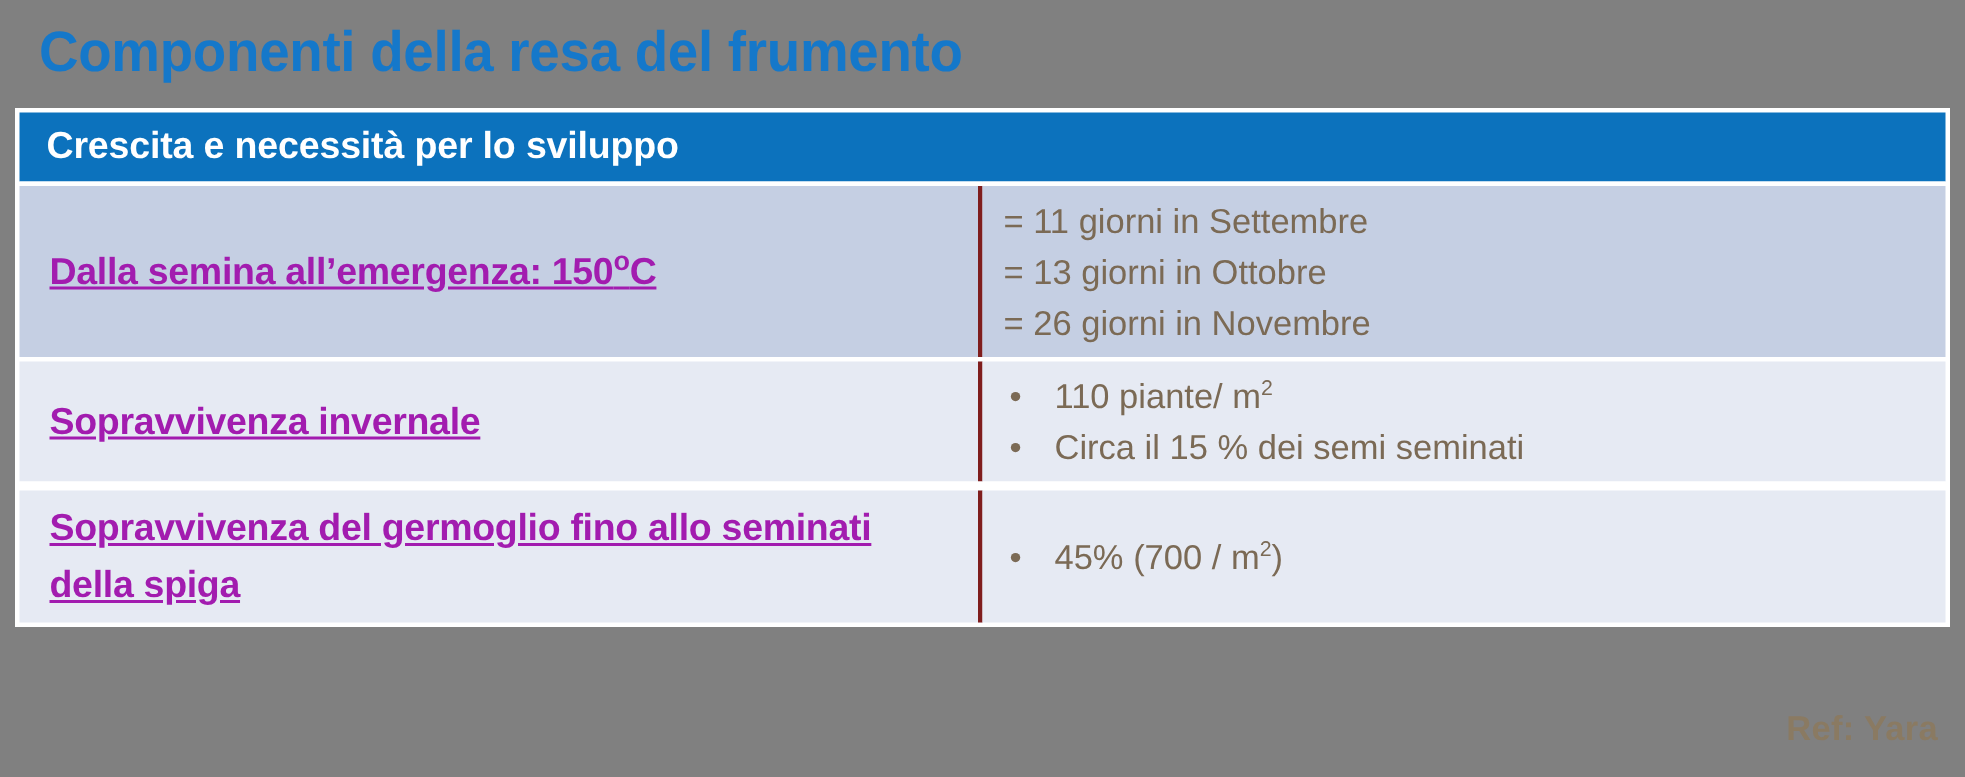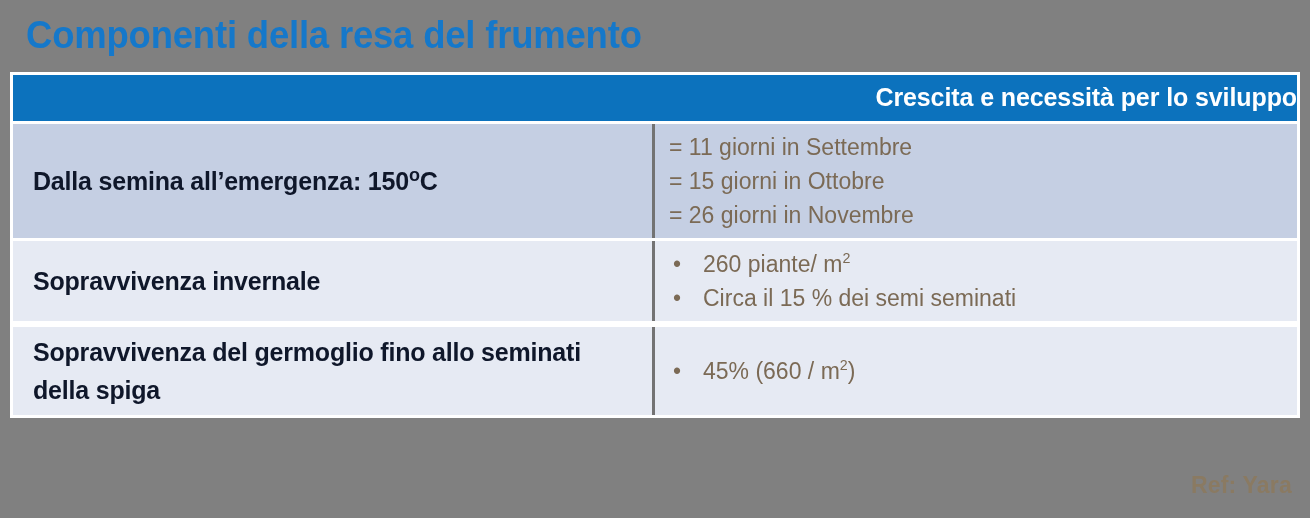--- a/index.html
+++ b/index.html
@@ -51,33 +51,33 @@
   
   .hdr-cell {
     background: #0c72bd;
     color: #ffffff;
     font-size: 25px;
     font-weight: bold;
     padding: 8px 0 9px 18px;
     height: 44px;
     box-sizing: border-box;
     letter-spacing: -0.1px;
-    text-align: right;
   }
 
   
   .lbl-cell {
-    color: #0f172a;
+    color: #a21caf;
     font-size: 25px;
     font-weight: bold;
     padding: 6px 14px 6px 20px;
     vertical-align: middle;
     line-height: 38px;
     letter-spacing: -0.2px;
-    border-right: 3px solid #737373;
+    border-right: 3px solid #7f1d1d;
+    text-decoration: underline;
   }
   .val-cell {
     color: #7b6a55;
     font-size: 23px;
     font-weight: normal;
     padding: 6px 14px 6px 14px;
     vertical-align: middle;
     line-height: 34px;
   }
 
@@ -148,53 +148,53 @@
 
       <tr class="rule-row">
         <td></td>
         <td></td>
       </tr>
 
       <tr class="row-dark">
         <td class="lbl-cell" style="width:576px"><span>Dalla semina all’emergenza: 150</span><span class="deg">o</span><span>C</span></td>
         <td class="val-cell">
           <span class="eq-line">= 11 giorni in Settembre</span>
-          <span class="eq-line">= 15 giorni in Ottobre</span>
+          <span class="eq-line">= 13 giorni in Ottobre</span>
           <span class="eq-line">= 26 giorni in Novembre</span>
         </td>
       </tr>
 
       <tr class="rule-row">
         <td></td>
         <td></td>
       </tr>
 
       <tr class="row-light">
         <td class="lbl-cell">Sopravvivenza invernale</td>
         <td class="val-cell">
-          <span class="bul-line"><span class="dot">•</span><span>260 piante/ m</span><sup>2</sup></span>
+          <span class="bul-line"><span class="dot">•</span><span>110 piante/ m</span><sup>2</sup></span>
           <span class="bul-line"><span class="dot">•</span><span>Circa il 15 % dei semi seminati</span></span>
         </td>
       </tr>
 
       <tr class="rule-row">
         <td></td>
         <td></td>
       </tr>
 
 
       <tr class="rule-row">
         <td></td>
         <td></td>
       </tr>
 
       <tr class="row-light">
         <td class="lbl-cell">Sopravvivenza del germoglio fino allo seminati della spiga</td>
         <td class="val-cell">
-          <span class="bul-line"><span class="dot">•</span><span>45% (660 / m</span><sup>2</sup><span>)</span></span>
+          <span class="bul-line"><span class="dot">•</span><span>45% (700 / m</span><sup>2</sup><span>)</span></span>
         </td>
       </tr>
 
     </tbody>
   </table>
 </div>
 
 <div class="ref-yara">Ref: Yara</div>
 
 </body></html>

